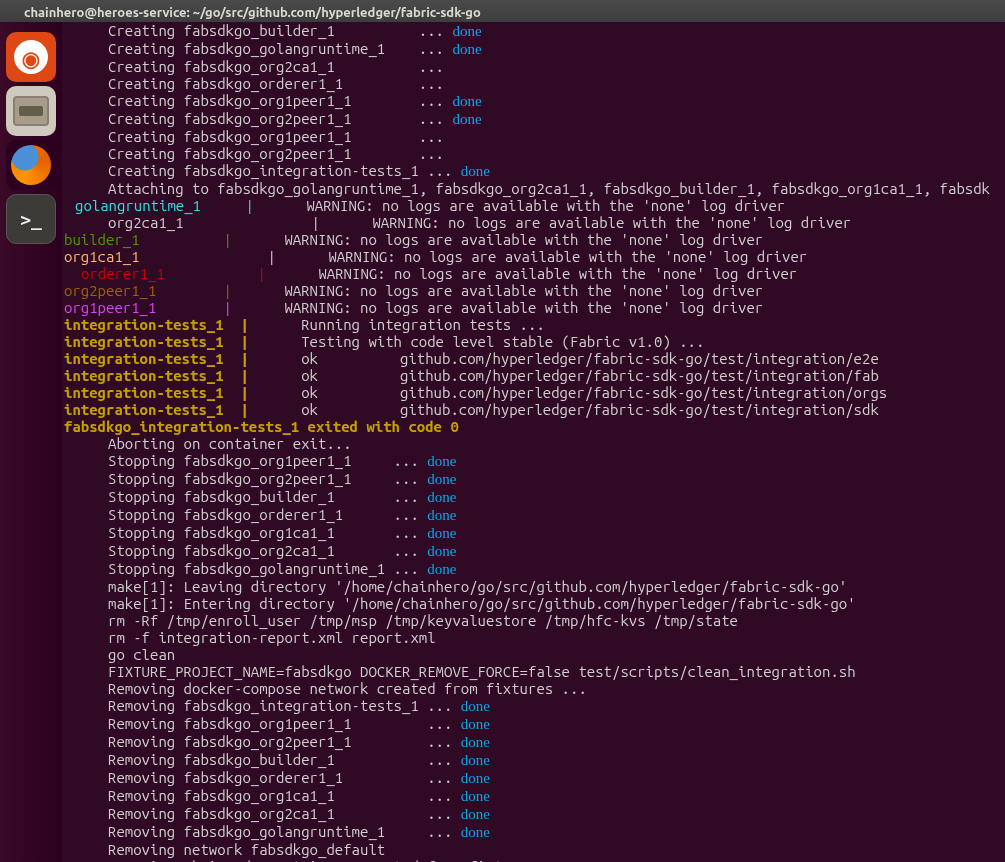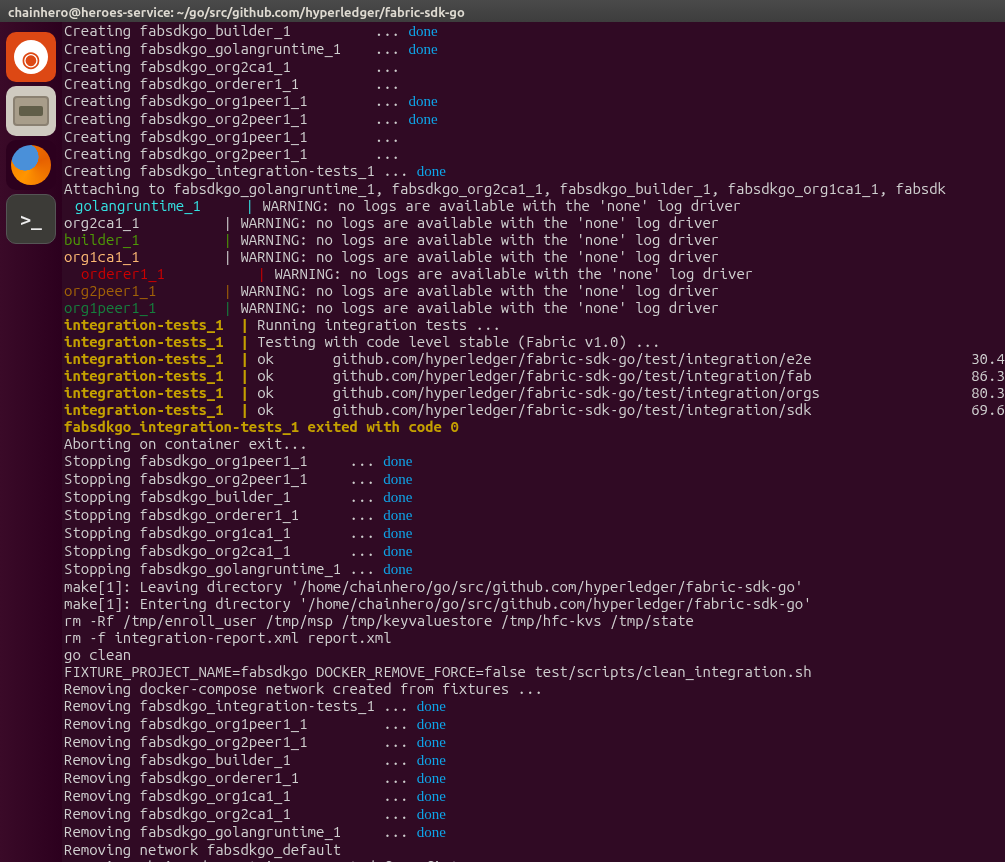--- a/index.html
+++ b/index.html
@@ -13,21 +13,21 @@
     height: 862px;
     overflow: hidden;
     position: relative;
   }
   .titlebar {
     background: linear-gradient(to bottom, #4a4a4a, #3c3c3c);
     color: #dfdbd2;
     font-family: Ubuntu, sans-serif;
     font-size: 13px;
     font-weight: bold;
-    padding: 4px 8px;
+    padding: 4px 24px;
     height: 24px;
   }
   .launcher {
     position: absolute;
     left: 0;
     top: 22px;
     width: 62px;
     height: 840px;
     background: linear-gradient(to right, #3a0a28, #2c001e);
     padding-top: 6px;
@@ -51,29 +51,29 @@
     position: absolute;
     left: 62px;
     top: 22px;
     width: 943px;
     height: 840px;
     background: #300a24;
     padding: 0 2px;
     white-space: pre;
     font-family: 'Ubuntu Mono', 'DejaVu Sans Mono', monospace;
   }
-  .c-w  { color: #d0d0d0; }
+  .c-w  { color: #d0d0d0; margin-left: 44px; }
   .c-g  { color: #0ea5e9; font-family: Liberation Serif, serif; }
   .c-yl { color: #c4a000; font-weight: bold; }
   .c-cy { color: #34e2e2; margin-left: 11px; }
   .c-gr { color: #fdba74; }
   .c-grn{ color: #4e9a06; }
   .c-red{ color: #cc0000; margin-left: 17px; }
   .c-pur{ color: #a16207; }
-  .c-tl { color: #15803d; margin-top: 8px; }
+  .c-tl { color: #d946ef; margin-top: 8px; }
   .ubuntu-logo {
     width: 34px; height: 34px; border-radius: 50%; background: white;
     position: relative;
   }
   .ubuntu-logo::after{
     content: "◉"; position:absolute; inset:0; display:flex;
     align-items:center; justify-content:center; color:#dd4814; font-size:28px;
   }
   .files-icon {
     width: 36px; height: 30px; background: #a89d8a;

